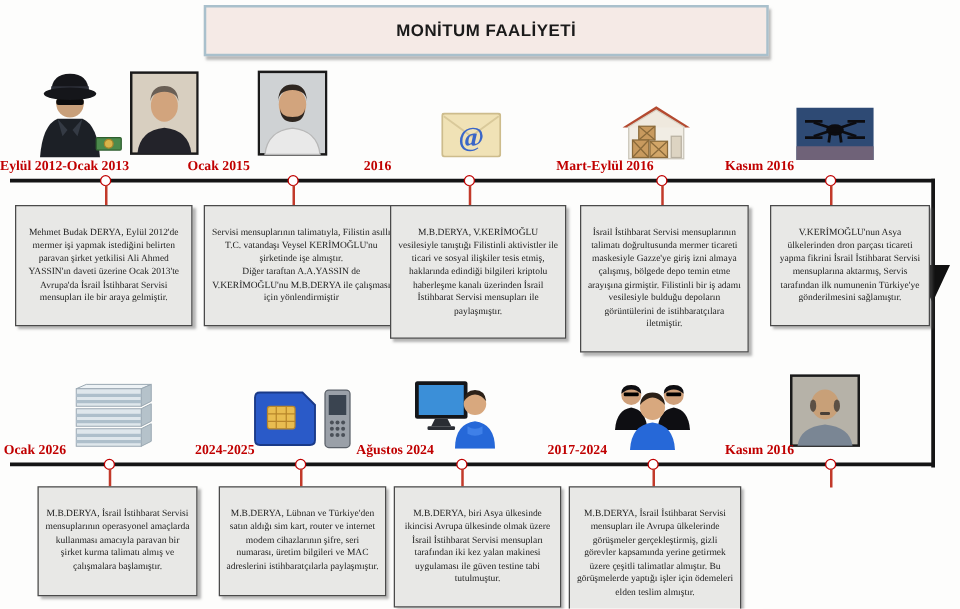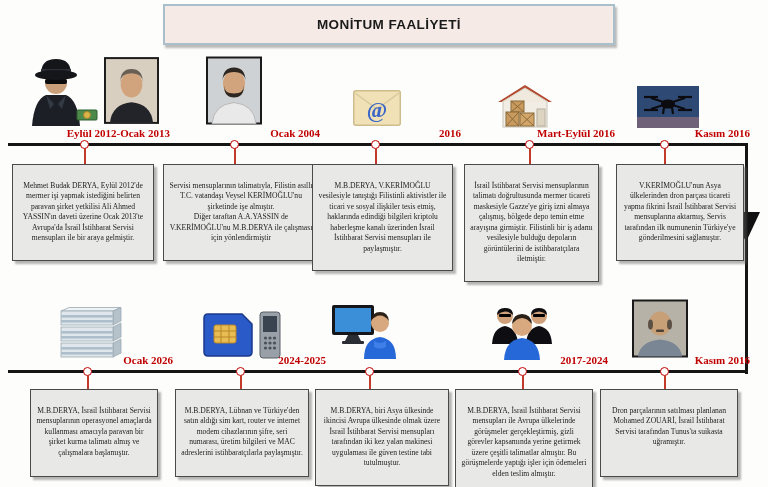--- a/index.html
+++ b/index.html
@@ -11,21 +11,21 @@
              display:flex;align-items:center;justify-content:center;}
   .title-box span{font-family:"Liberation Sans", sans-serif;font-weight:bold;
                   font-size:13.5px;color:#1a1a1a;letter-spacing:.4px;}
   .tl{position:absolute;background:#151515;}
   .arrow-down{position:absolute;left:732px;top:212px;width:0;height:0;
               border-left:14px solid transparent;border-right:14px solid transparent;
               border-top:30px solid #111;}
   .marker{position:absolute;width:7px;height:7px;border-radius:50%;
           background:#ffffff;border:1.6px solid #c00000;}
   .stem{position:absolute;width:1.6px;background:#c23a2a;}
-  .date{position:absolute;width:170px;transform:translateX(-50%);text-align:right;
+  .date{position:absolute;width:170px;transform:translateX(-50%);text-align:left;
         color:#c00000;font-weight:bold;font-size:11px;white-space:nowrap;}
   .box{position:absolute;background:#e8e8e6;border:1.6px solid #4a4a4a;
        box-shadow:2.5px 2.5px 2px rgba(90,90,90,.45);
        padding:16px 5px;box-sizing:border-box;
        font-size:7.6px;line-height:1.38;color:#1c1c1c;text-align:center;
        white-space:pre-line;min-height:88px;}
   .icon{position:absolute;}
   .icon svg{display:block;}
 </style>
 </head>
@@ -187,21 +187,21 @@
       <rect x="1" y="1" width="54" height="56" fill="#b6b2a8" stroke="#1a1a1a" stroke-width="2"></rect>
       <ellipse cx="28" cy="24" rx="11" ry="12" fill="#c8a078"></ellipse>
       <ellipse cx="18.5" cy="25" rx="2.5" ry="5" fill="#5c5045"></ellipse>
       <ellipse cx="37.5" cy="25" rx="2.5" ry="5" fill="#5c5045"></ellipse>
       <rect x="24" y="30" width="8" height="2.5" rx="1" fill="#4a4038"></rect>
       <path d="M6 57 Q8 42 28 40 Q48 42 50 57 Z" fill="#7a8694"></path>
     </svg>
   </div>
 
   <div class="date" style="left:85px;top:127px;">Eylül 2012-Ocak 2013</div>
-  <div class="date" style="left:235px;top:127px;">Ocak 2004</div>
+  <div class="date" style="left:235px;top:127px;">Ocak 2015</div>
   <div class="date" style="left:376px;top:127px;">2016</div>
   <div class="date" style="left:530px;top:127px;">Mart-Eylül 2016</div>
   <div class="date" style="left:665px;top:127px;">Kasım 2016</div>
 
   <div class="marker" style="left:80px;top:139.5px;"></div>
   <div class="marker" style="left:230px;top:139.5px;"></div>
   <div class="marker" style="left:371px;top:139.5px;"></div>
   <div class="marker" style="left:525px;top:139.5px;"></div>
   <div class="marker" style="left:660px;top:139.5px;"></div>
 
@@ -213,34 +213,34 @@
 
   <div class="box" style="left:12px;top:164px;width:142px;">Mehmet Budak DERYA, Eylül 2012'de mermer işi yapmak istediğini belirten paravan şirket yetkilisi Ali Ahmed YASSIN'ın daveti üzerine Ocak 2013'te Avrupa'da İsrail İstihbarat Servisi mensupları ile bir araya gelmiştir.</div>
   <div class="box" style="left:163px;top:164px;width:156px;">Servisi mensuplarının talimatıyla, Filistin asıllı T.C. vatandaşı Veysel KERİMOĞLU'nu şirketinde işe almıştır.
 Diğer taraftan A.A.YASSIN de V.KERİMOĞLU'nu M.B.DERYA ile çalışması için yönlendirmiştir</div>
   <div class="box" style="left:312px;top:164px;width:141px;">M.B.DERYA, V.KERİMOĞLU vesilesiyle tanıştığı Filistinli aktivistler ile ticari ve sosyal ilişkiler tesis etmiş, haklarında edindiği bilgileri kriptolu haberleşme kanalı üzerinden İsrail İstihbarat Servisi mensupları ile paylaşmıştır.</div>
   <div class="box" style="left:464px;top:164px;width:135px;">İsrail İstihbarat Servisi mensuplarının talimatı doğrultusunda mermer ticareti maskesiyle Gazze'ye giriş izni almaya çalışmış, bölgede depo temin etme arayışına girmiştir. Filistinli bir iş adamı vesilesiyle bulduğu depoların görüntülerini de istihbaratçılara iletmiştir.</div>
   <div class="box" style="left:616px;top:164px;width:128px;">V.KERİMOĞLU'nun Asya ülkelerinden dron parçası ticareti yapma fikrini İsrail İstihbarat Servisi mensuplarına aktarmış, Servis tarafından ilk numunenin Türkiye'ye gönderilmesini sağlamıştır.</div>
 
   <div class="date" style="left:88px;top:354px;">Ocak 2026</div>
   <div class="date" style="left:241px;top:354px;">2024-2025</div>
+  <div class="date" style="left:370px;top:354px;">Ağustos 2024</div>
   <div class="date" style="left:523px;top:354px;">2017-2024</div>
   <div class="date" style="left:665px;top:354px;">Kasım 2016</div>
 
   <div class="marker" style="left:83px;top:366.5px;"></div>
   <div class="marker" style="left:236px;top:366.5px;"></div>
   <div class="marker" style="left:365px;top:366.5px;"></div>
   <div class="marker" style="left:518px;top:366.5px;"></div>
   <div class="marker" style="left:660px;top:366.5px;"></div>
 
   <div class="stem" style="left:87.2px;top:375px;height:15px;"></div>
   <div class="stem" style="left:240.2px;top:375px;height:15px;"></div>
   <div class="stem" style="left:369.2px;top:375px;height:15px;"></div>
   <div class="stem" style="left:522.2px;top:375px;height:15px;"></div>
   <div class="stem" style="left:664.2px;top:375px;height:15px;"></div>
 
   <div class="box" style="left:175px;top:389px;width:134px;">M.B.DERYA, Lübnan ve Türkiye'den satın aldığı sim kart, router ve internet modem cihazlarının şifre, seri numarası, üretim bilgileri ve MAC adreslerini istihbaratçılarla paylaşmıştır.</div>
   <div class="box" style="left:30px;top:389px;width:128px;">M.B.DERYA, İsrail İstihbarat Servisi mensuplarının operasyonel amaçlarda kullanması amacıyla paravan bir şirket kurma talimatı almış ve çalışmalara başlamıştır.</div>
   <div class="box" style="left:455px;top:389px;width:138px;">M.B.DERYA, İsrail İstihbarat Servisi mensupları ile Avrupa ülkelerinde görüşmeler gerçekleştirmiş, gizli görevler kapsamında yerine getirmek üzere çeşitli talimatlar almıştır. Bu görüşmelerde yaptığı işler için ödemeleri elden teslim almıştır.</div>
   <div class="box" style="left:315px;top:389px;width:134px;">M.B.DERYA, biri Asya ülkesinde ikincisi Avrupa ülkesinde olmak üzere İsrail İstihbarat Servisi mensupları tarafından iki kez yalan makinesi uygulaması ile güven testine tabi tutulmuştur.</div>
-  <div class="box" style="left:600px;top:389px;width:138px;">Dron parçalarının satılması planlanan Mohamed ZOUARİ, İsrail İstihbarat Servisi tarafından Tunus'ta suikasta uğramıştır.</div>
 
 </div>
 
 </body></html>

